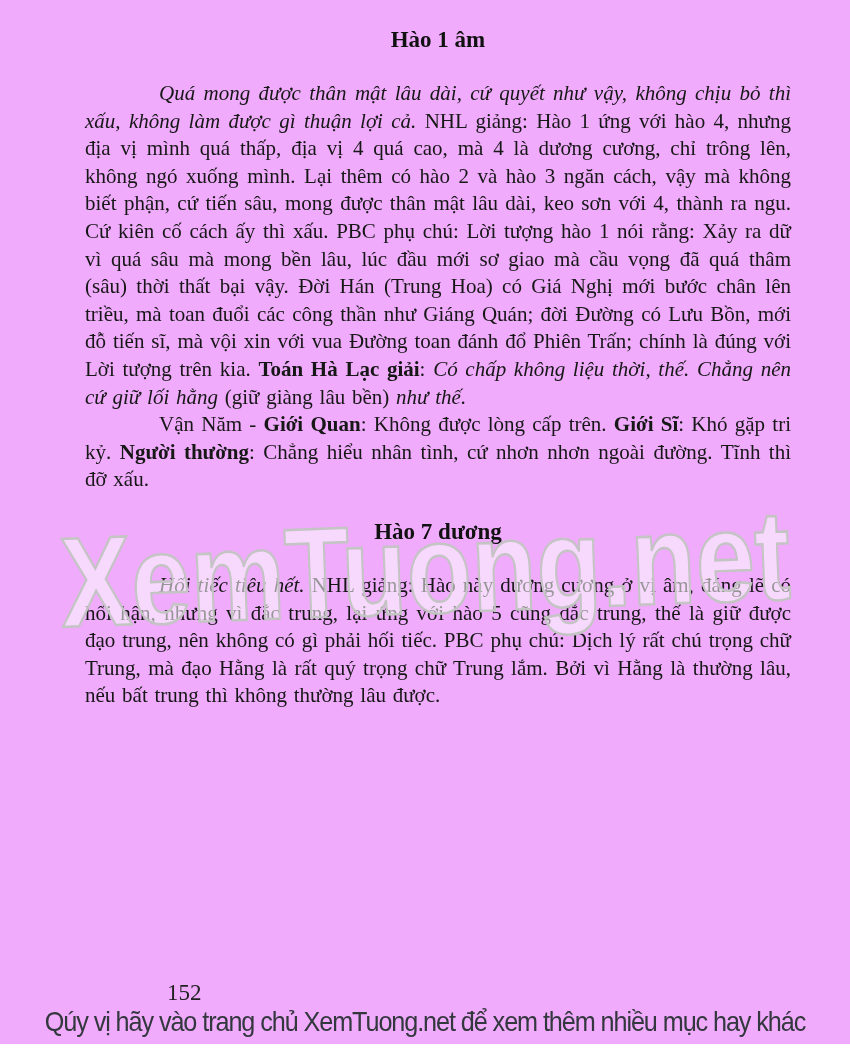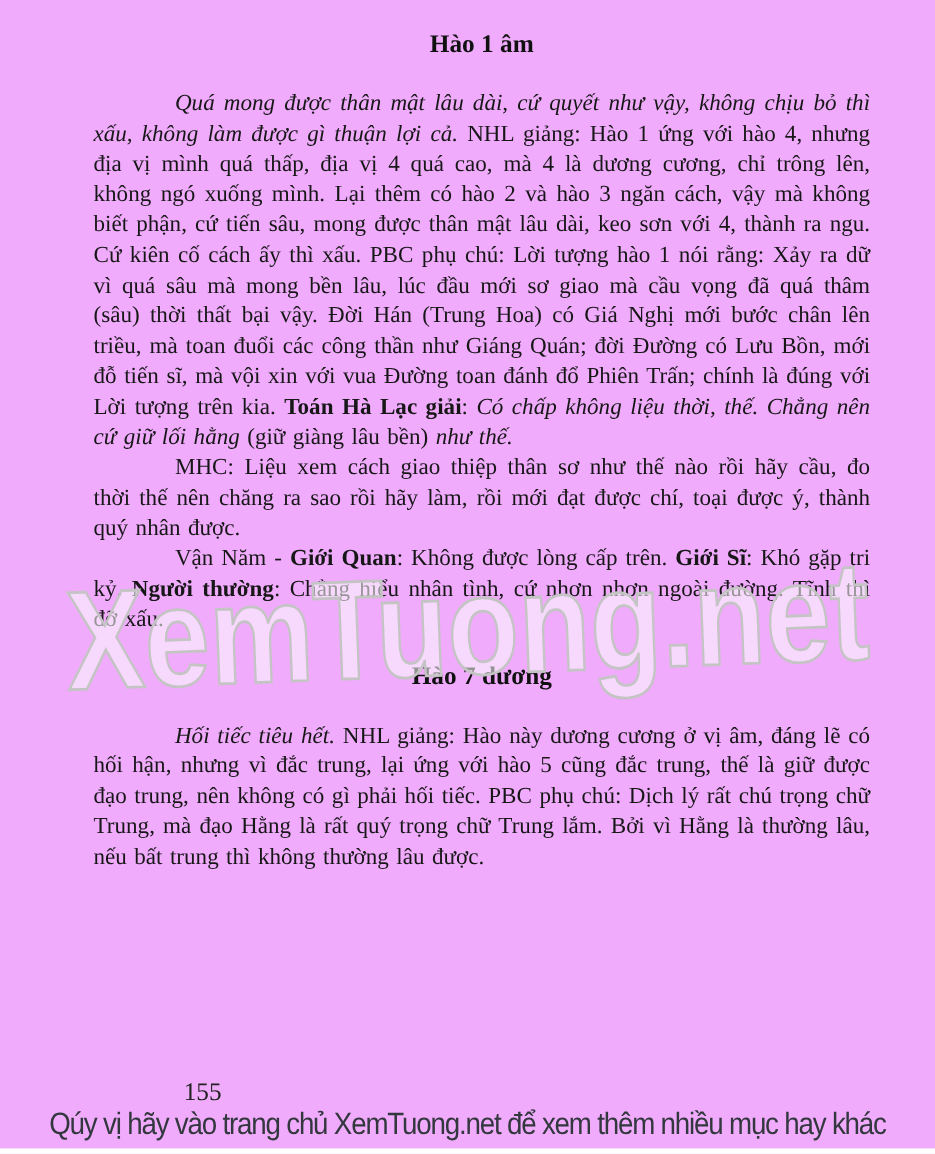--- a/index.html
+++ b/index.html
@@ -85,27 +85,26 @@
   }
 </style>
 </head>
 <body>
 
 <div class="page">
 
   <div class="textblock">
       <h2 class="heading"><span class="bd">Hào 1 âm</span></h2>
       <p class="para"><span class="it">Quá mong được thân mật lâu dài, cứ quyết như vậy, không chịu bỏ thì xấu, không làm được gì thuận lợi cả. </span><span>NHL giảng: Hào 1 ứng với hào 4, nhưng địa vị mình quá thấp, địa vị 4 quá cao, mà 4 là dương cương, chỉ trông lên, không ngó xuống mình. Lại thêm có hào 2 và hào 3 ngăn cách, vậy mà không biết phận, cứ tiến sâu, mong được thân mật lâu dài, keo sơn với 4, thành ra ngu. Cứ kiên cố cách ấy thì xấu. PBC phụ chú: Lời tượng hào 1 nói rằng: Xảy ra dữ vì quá sâu mà mong bền lâu, lúc đầu mới sơ giao mà cầu vọng đã quá thâm (sâu) thời thất bại vậy. Đời Hán (Trung Hoa) có Giá Nghị mới bước chân lên triều, mà toan đuổi các công thần như Giáng Quán; đời Đường có Lưu Bồn, mới đỗ tiến sĩ, mà vội xin với vua Đường toan đánh đổ Phiên Trấn; chính là đúng với Lời tượng trên kia. </span><span class="bd">Toán Hà Lạc giải</span><span>: </span><span class="it">Có chấp không liệu thời, thế. Chẳng nên cứ giữ lối hằng </span><span>(giữ giàng lâu bền) </span><span class="it">như thế.</span></p>
-      <p class="para"><span>MHC: Liệu xem cách giao thiệp thân sơ như thế nào rồi hãy cầu, đo thời thế nên chăng ra sao rồi hãy làm, rồi mới đạt được chí, toại được ý, thành quý nhân được.</span></p>
       <p class="para"><span>Vận Năm - </span><span class="bd">Giới Quan</span><span>: Không được lòng cấp trên. </span><span class="bd">Giới Sĩ</span><span>: Khó gặp tri kỷ. </span><span class="bd">Người thường</span><span>: Chẳng hiểu nhân tình, cứ nhơn nhơn ngoài đường. Tĩnh thì đỡ xấu.</span></p>
       <h2 class="heading"><span class="bd">Hào 7 dương</span></h2>
       <p class="para"><span class="it">Hối tiếc tiêu hết. </span><span>NHL giảng: Hào này dương cương ở vị âm, đáng lẽ có hối hận, nhưng vì đắc trung, lại ứng với hào 5 cũng đắc trung, thế là giữ được đạo trung, nên không có gì phải hối tiếc. PBC phụ chú: Dịch lý rất chú trọng chữ Trung, mà đạo Hằng là rất quý trọng chữ Trung lắm. Bởi vì Hằng là thường lâu, nếu bất trung thì không thường lâu được.</span></p>
     </div>
 
   <svg class="watermark" width="850" height="250" viewBox="0 0 850 250" aria-hidden="true">
     <text x="425" y="178" text-anchor="middle" textLength="730" lengthAdjust="spacingAndGlyphs" transform="rotate(-2.2 425 130)">XemTuong.net</text>
   </svg>
 
-  <div class="pagenum">155</div>
+  <div class="pagenum">152</div>
 
   <div class="footer">Qúy vị hãy vào trang chủ XemTuong.net để xem thêm nhiều mục hay khác</div>
 
 </div>
 
 </body></html>

